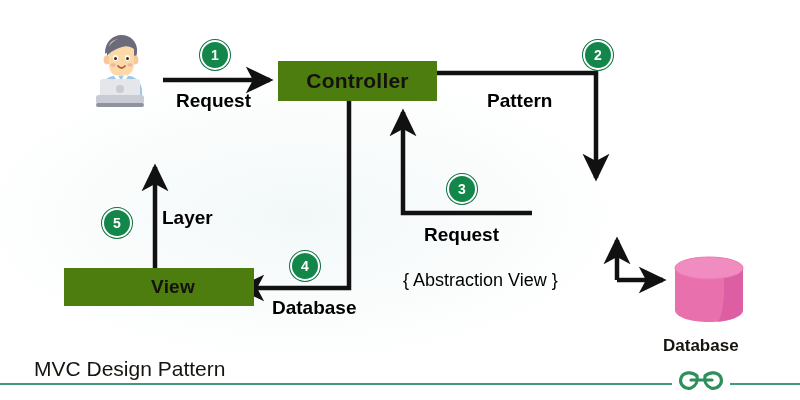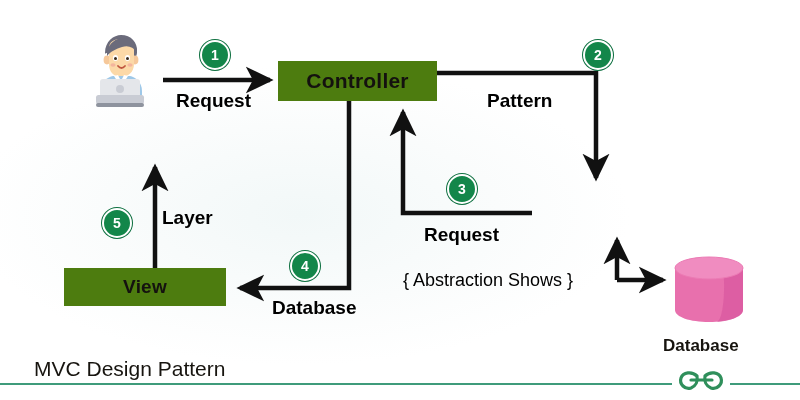--- a/index.html
+++ b/index.html
@@ -34,21 +34,21 @@
     background: #4d7c0f;
     display: flex;
     align-items: center;
     justify-content: center;
     color: #14110f;
     font-weight: bold;
     letter-spacing: .2px;
   }
   #box-controller { left: 278px; top: 61px;  width: 159px; height: 40px; font-size: 21px; }
   #box-model      { left: 532px; top: 187px; width: 165px; height: 40px; font-size: 19px; }
-  #box-view       { left: 64px;  top: 268px; width: 162px; height: 38px; font-size: 19px; }
+  #box-view       { left: 64px;  top: 268px; width: 162px; height: 38px; font-size: 19px; padding-left: 28px; }
 
   
   .edge-label {
     position: absolute;
     color: #000000;
     font-size: 19px;
     font-weight: 600;
     white-space: nowrap;
   }
   #lbl-request  { left: 176px; top: 90px;  }
@@ -196,21 +196,21 @@
 
   <div class="node-box" id="box-view">
     <span>View</span>
   </div>
 
   <div class="edge-label" id="lbl-request">Request</div>
   <div class="edge-label" id="lbl-contacts">Pattern</div>
   <div class="edge-label" id="lbl-returns">Request</div>
   <div class="edge-label" id="lbl-delivers">Database</div>
   <div class="edge-label" id="lbl-shows">Layer</div>
-  <div class="edge-label" id="lbl-abstraction">{ Abstraction Shows }</div>
+  <div class="edge-label" id="lbl-abstraction">{ Abstraction View }</div>
 
   <div class="badge" id="badge-1">
     <span>1</span>
   </div>
   <div class="badge" id="badge-2">
     <span>2</span>
   </div>
   <div class="badge" id="badge-3">
     <span>3</span>
   </div>

